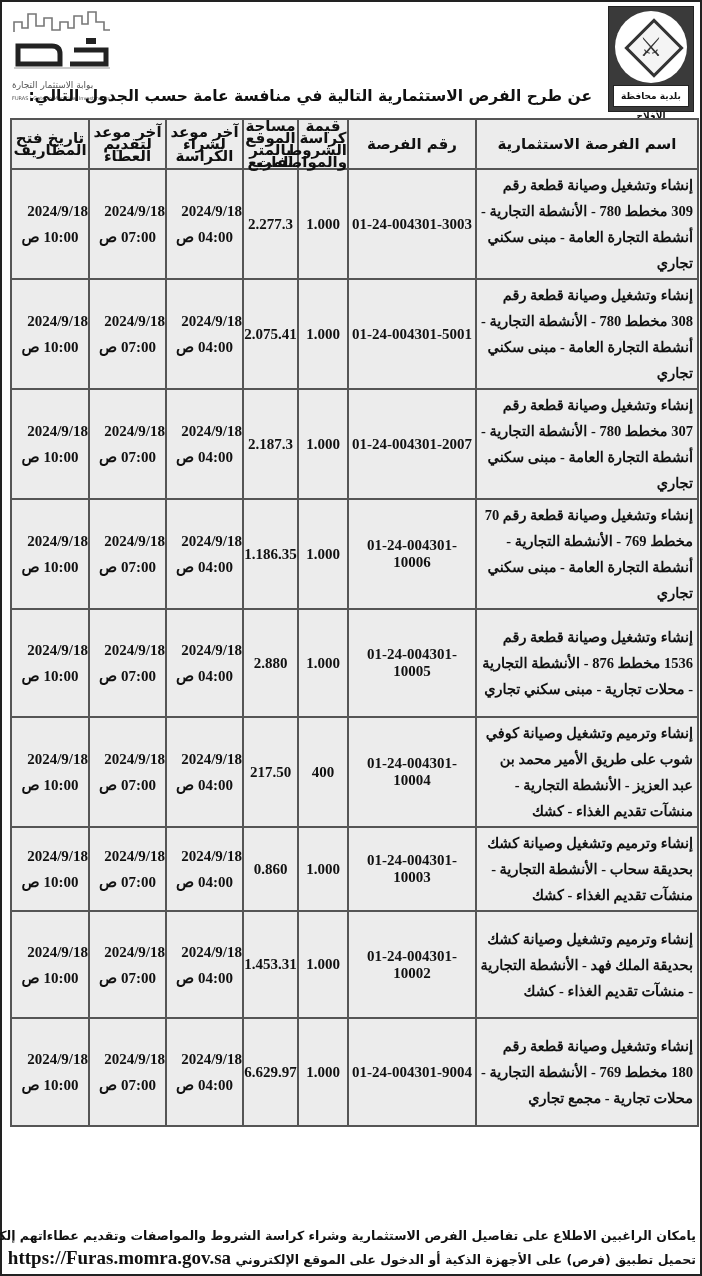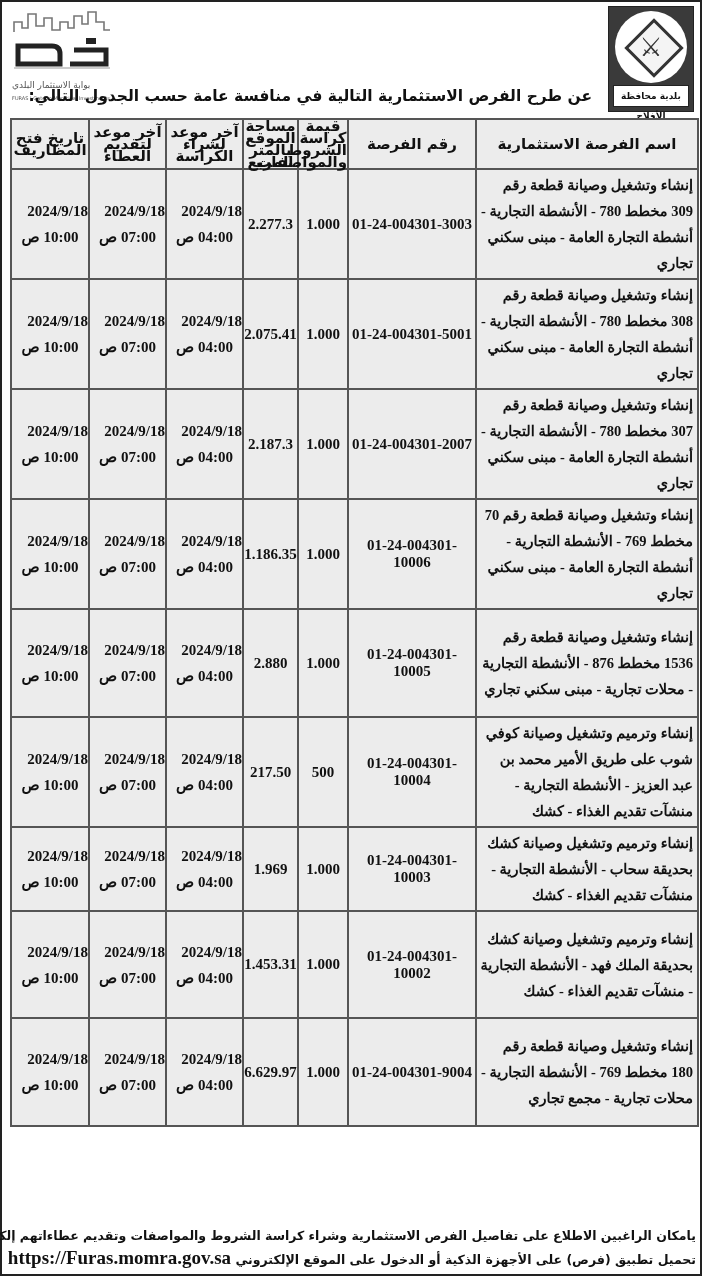--- a/index.html
+++ b/index.html
@@ -39,21 +39,21 @@
   <div class="logo-furas">
     <svg class="skyline" viewBox="0 0 100 26">
       <polyline points="2,24 2,14 10,14 10,20 16,20 16,6 24,6 24,18 32,18 32,10 40,10 40,22 48,22 48,14 56,14 56,20 62,20 62,8 70,8 70,16 76,16 76,4 84,4 84,14 92,14 92,22 98,22" fill="none" stroke="#777" stroke-width="1.6"></polyline>
     </svg>
     <svg class="furas-word" viewBox="0 0 100 34">
       <rect x="74" y="2" width="10" height="6" fill="#222"></rect>
       <path d="M6 10 H40 Q48 10 48 18 V28 H6 Z" fill="none" stroke="#222" stroke-width="5"></path>
       <path d="M58 28 H94 V14 H62" fill="none" stroke="#222" stroke-width="5"></path>
       <line x1="2" y1="32" x2="98" y2="32" stroke="#999" stroke-width="1"></line>
     </svg>
-    <div class="furas-ar">بوابة الاستثمار البلدي</div>
+    <div class="furas-ar">بوابة الاستثمار التجارة</div>
     <div class="furas-en">FURAS | Gate to Municipal Investments</div>
   </div>
 
   <div class="subtitle">عن طرح الفرص الاستثمارية التالية في منافسة عامة حسب الجدول التالي:</div>
 
   <div class="logo-muni">
     <div class="muni-circle">
       <div class="muni-diamond"></div>
       <div class="muni-emblem">⚔</div>
     </div>
@@ -168,40 +168,40 @@
             <span class="tm">07:00 ص</span>
           </td>
           <td>
             <span class="dt">2024/9/18</span>
             <span class="tm">10:00 ص</span>
           </td>
         </tr>
         <tr style="height: 107px;">
           <td class="name">إنشاء وترميم وتشغيل وصيانة كوفي شوب على طريق الأمير محمد بن عبد العزيز - الأنشطة التجارية - منشآت تقديم الغذاء - كشك</td>
           <td class="num">01-24-004301-10004</td>
-          <td class="num">500</td>
+          <td class="num">400</td>
           <td class="num area">217.50</td>
           <td>
             <span class="dt">2024/9/18</span>
             <span class="tm">04:00 ص</span>
           </td>
           <td>
             <span class="dt">2024/9/18</span>
             <span class="tm">07:00 ص</span>
           </td>
           <td>
             <span class="dt">2024/9/18</span>
             <span class="tm">10:00 ص</span>
           </td>
         </tr>
         <tr style="height: 82px;">
           <td class="name">إنشاء وترميم وتشغيل وصيانة كشك بحديقة سحاب - الأنشطة التجارية - منشآت تقديم الغذاء - كشك</td>
           <td class="num">01-24-004301-10003</td>
           <td class="num">1.000</td>
-          <td class="num area">1.969</td>
+          <td class="num area">0.860</td>
           <td>
             <span class="dt">2024/9/18</span>
             <span class="tm">04:00 ص</span>
           </td>
           <td>
             <span class="dt">2024/9/18</span>
             <span class="tm">07:00 ص</span>
           </td>
           <td>
             <span class="dt">2024/9/18</span>

